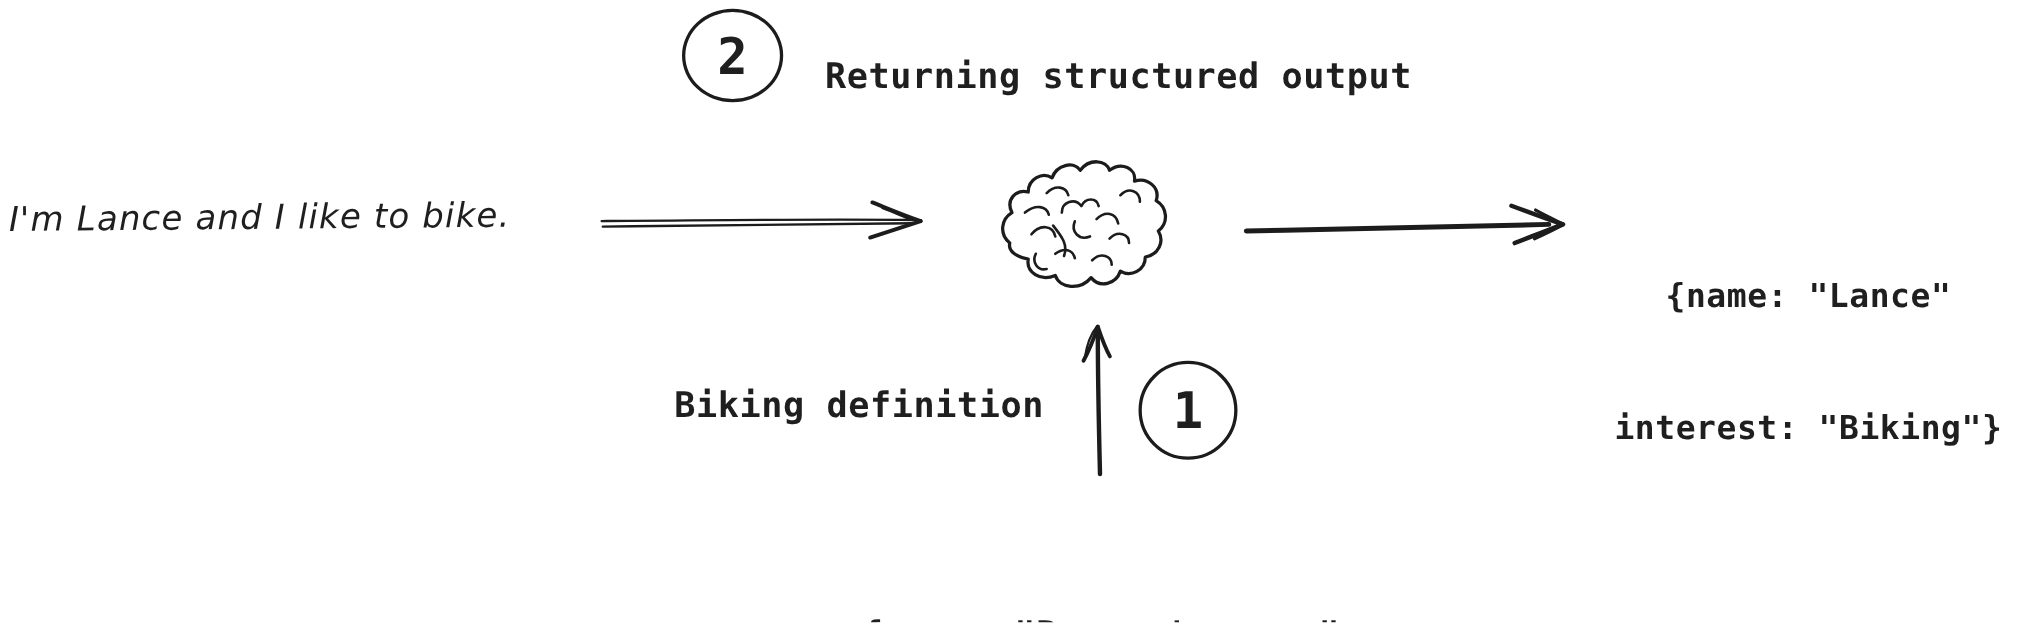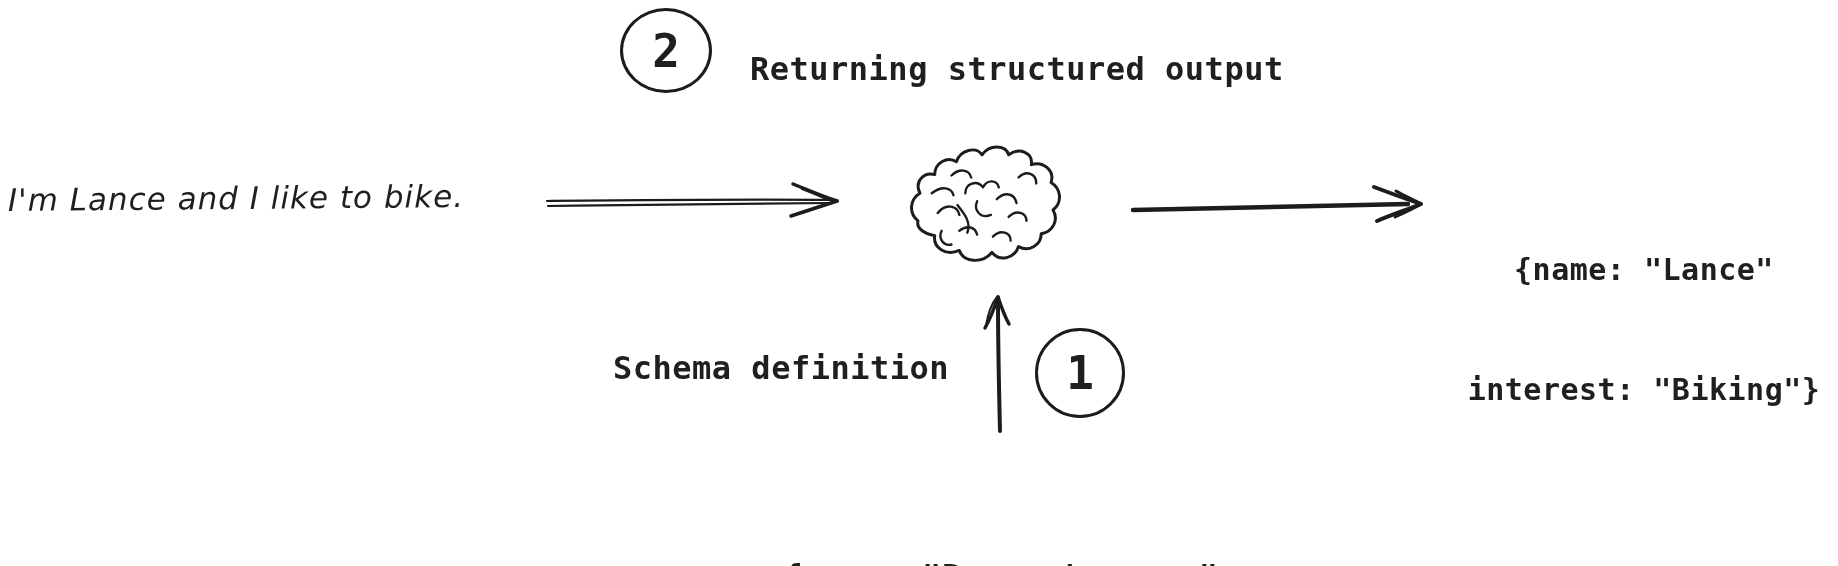--- a/index.html
+++ b/index.html
@@ -118,21 +118,21 @@
     <path class="stroke" stroke-width="2.4" d="M 92 96 C 100 88 110 92 110 100"></path>
     <path class="stroke" stroke-width="2.4" d="M 40 90 C 36 98 42 106 50 104"></path>
     <path class="stroke" stroke-width="2.4" d="M 56 64 C 64 74 70 82 66 92"></path>
   </svg>
 
   <div class="code-block output-block">
     <div>{name: "Lance"</div>
     <div>interest: "Biking"}</div>
   </div>
 
-  <div class="mono-label schema-label">Schema definition</div>
+  <div class="mono-label schema-label">Biking definition</div>
   <div class="badge badge-1">
     <span>1</span>
   </div>
 
   <div class="code-block schema-block">
     <div>{name: "Person's name"</div>
     
   </div>
 
 </div>

